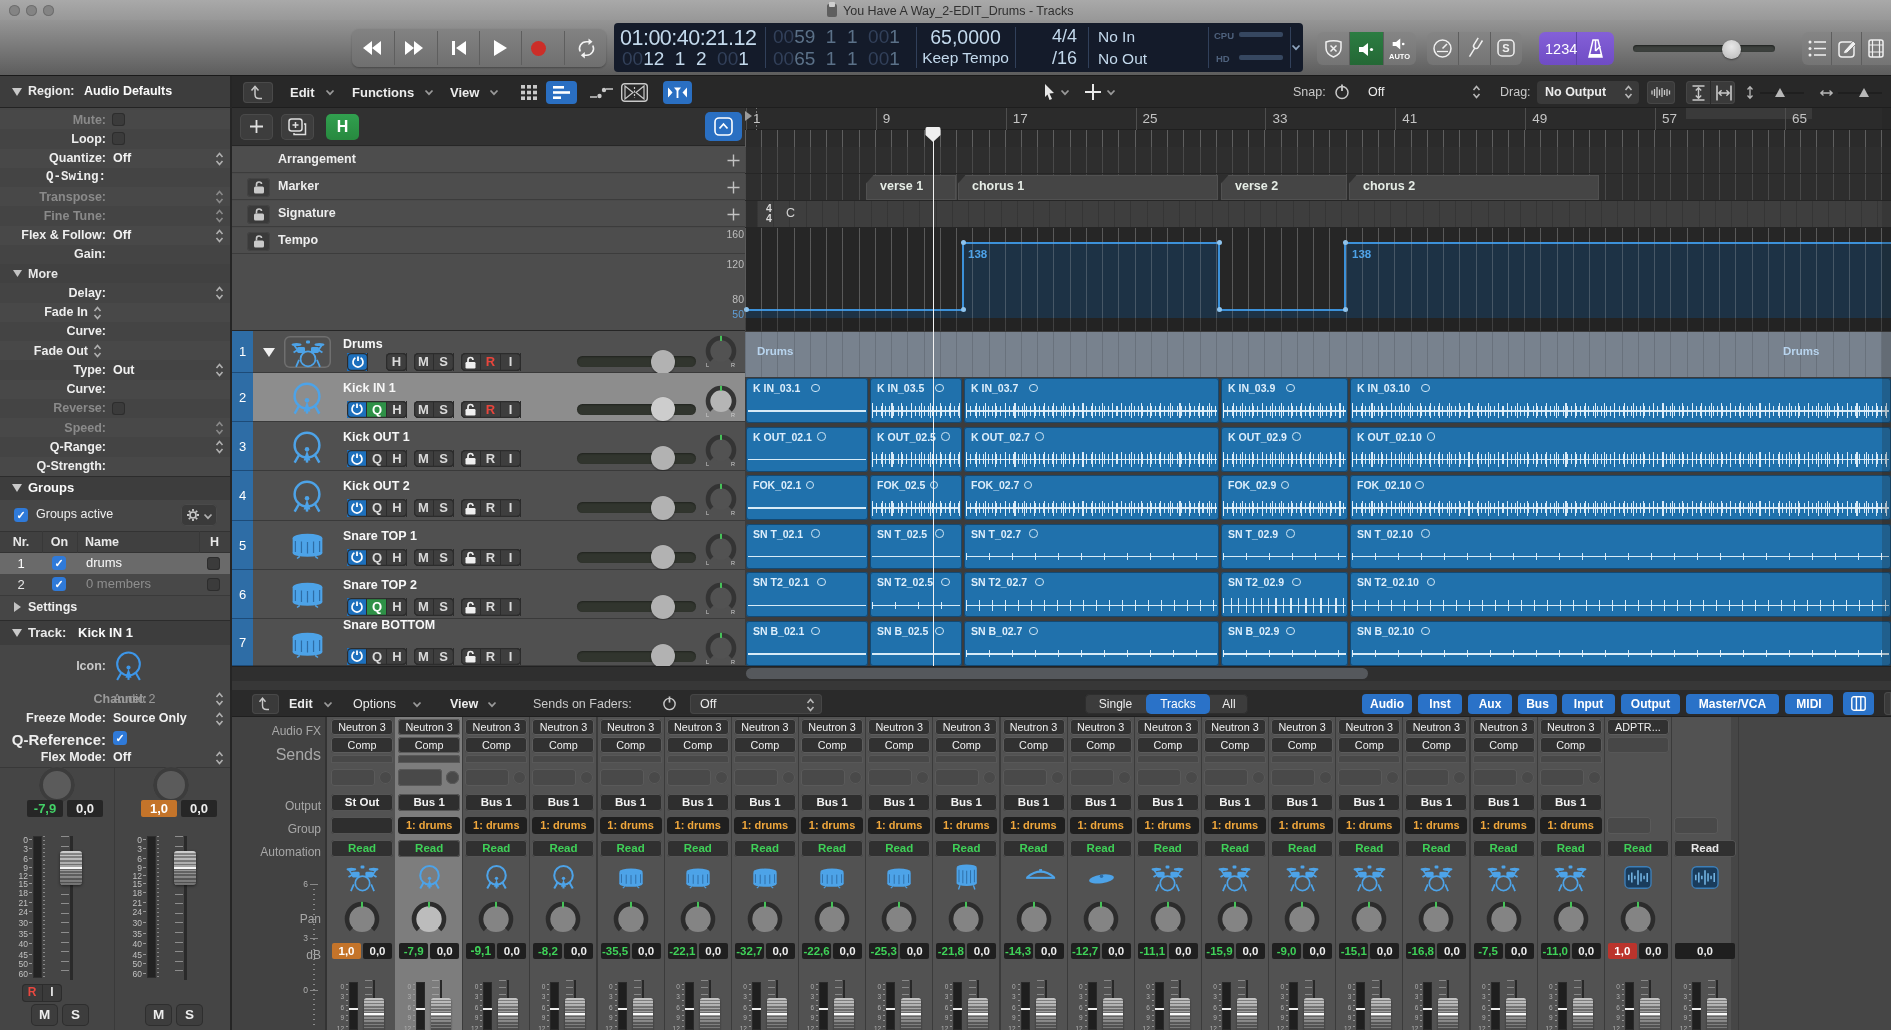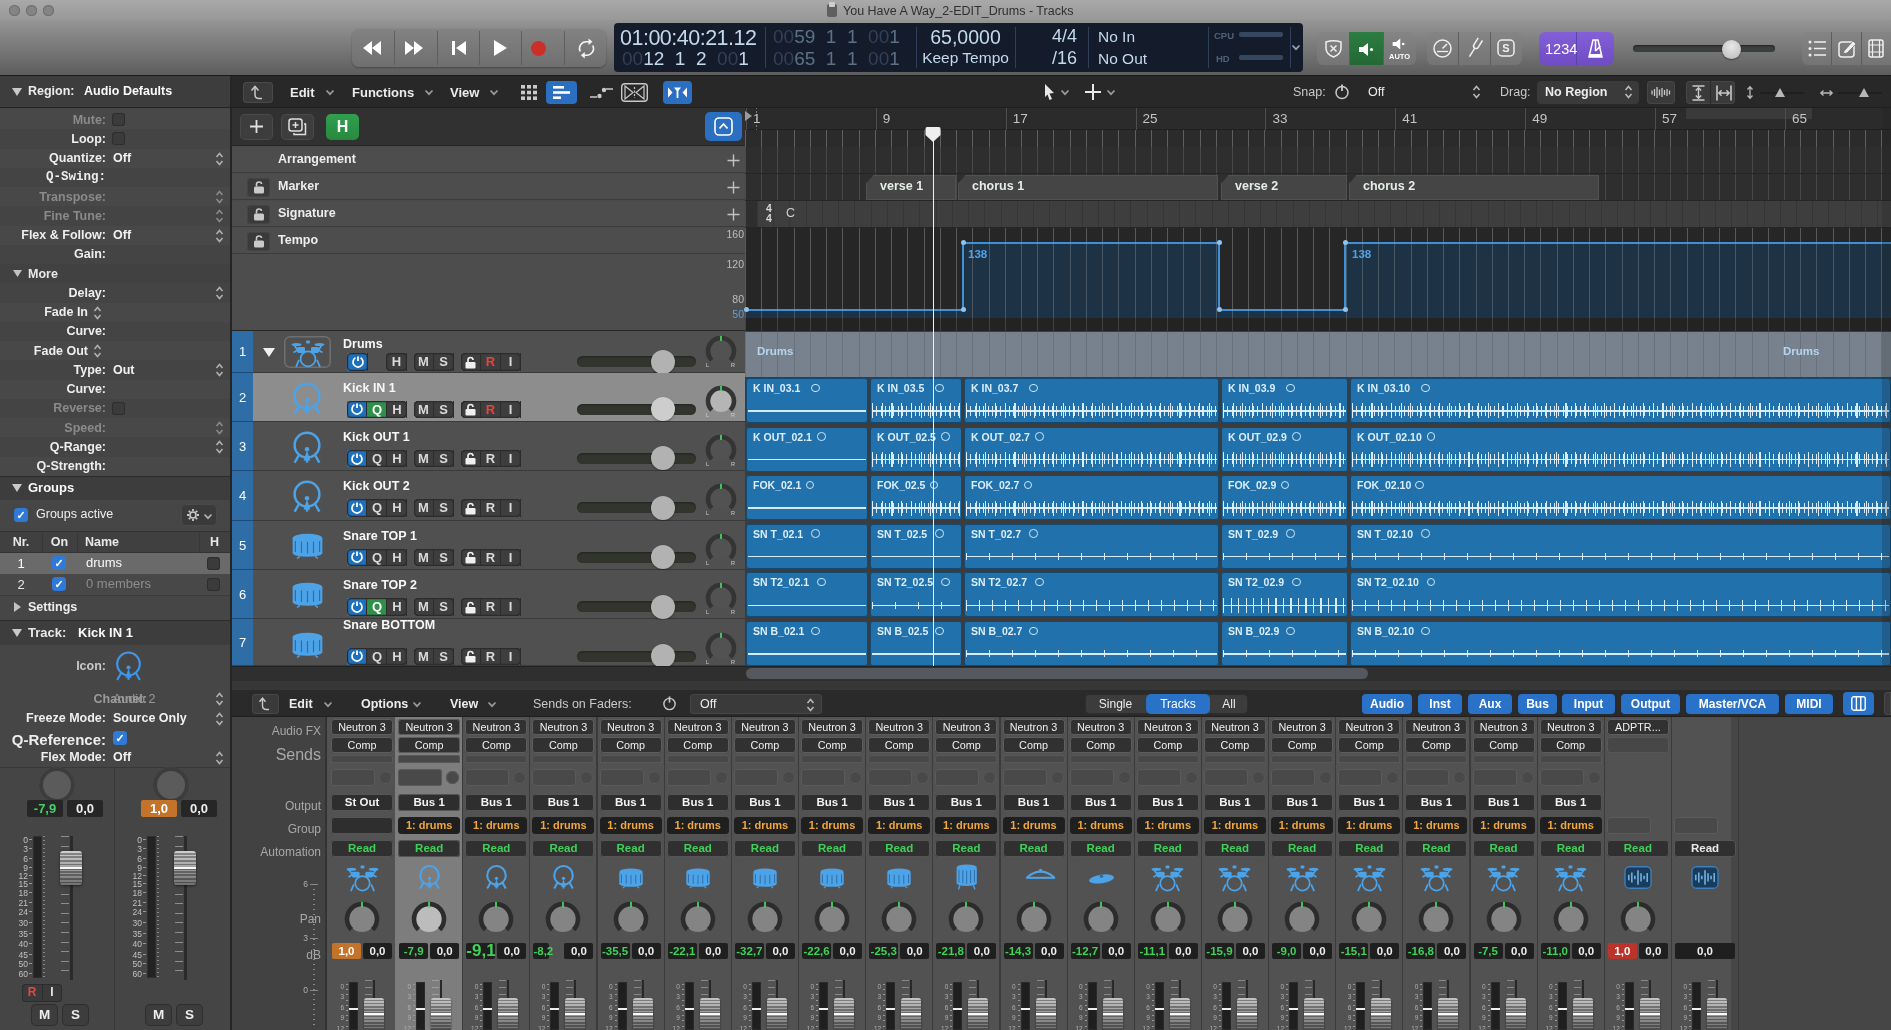--- a/index.html
+++ b/index.html
@@ -215,21 +215,21 @@
 <circle cx="8" cy="8.5" r="6" fill="none" stroke="#c9c9c9" stroke-width="1.5"></circle>
 <path d="M8 0.5 L8 7" stroke="#c9c9c9" stroke-width="1.8"></path>
   </svg>
 <div class="tx" style="left:1368px;top:85px;font-size:12.5px;color:#ececec;font-weight:400;">Off</div>
 <svg class="a" style="left:1472px;top:85px" width="9" height="14" viewBox="0 0 9 14">
     <path d="M1.5 5 L4.5 1.5 L7.5 5" fill="none" stroke="#b8b8b8" stroke-width="1.6"></path>
     <path d="M1.5 9 L4.5 12.5 L7.5 9" fill="none" stroke="#b8b8b8" stroke-width="1.6"></path>
   </svg>
 <div class="tx" style="left:1500px;top:85px;font-size:12.5px;color:#c9c9c9;font-weight:400;">Drag:</div>
 <div class="a" style="left:1537px;top:81px;width:102px;height:23px;background:#3a3a3a;border-radius:4px;"></div>
-<div class="tx" style="left:1545px;top:85px;font-size:12.5px;color:#ececec;font-weight:600;">No Region</div>
+<div class="tx" style="left:1545px;top:85px;font-size:12.5px;color:#ececec;font-weight:600;">No Output</div>
 <svg class="a" style="left:1624px;top:85px" width="9" height="14" viewBox="0 0 9 14">
     <path d="M1.5 5 L4.5 1.5 L7.5 5" fill="none" stroke="#b8b8b8" stroke-width="1.6"></path>
     <path d="M1.5 9 L4.5 12.5 L7.5 9" fill="none" stroke="#b8b8b8" stroke-width="1.6"></path>
   </svg>
 <div class="a" style="left:1647px;top:81px;width:28px;height:23px;background:#3a3a3a;border-radius:4px;box-shadow:inset 0 0 0 1px #464646;"></div>
 <svg class="a" style="left:1651px;top:86px" width="20" height="13" viewBox="0 0 20 13">
 <g stroke="#c9c9c9" stroke-width="1.3">
       <path d="M1 4.5 L1 8.5 M3.5 3 L3.5 10 M6 1 L6 12 M8.5 3.5 L8.5 9.5 M11 2 L11 11 M13.5 4 L13.5 9 M16 3 L16 10 M18.5 4.5 L18.5 8.5"></path>
     </g>
   </svg>
@@ -1165,21 +1165,21 @@
 <div class="a" style="left:232px;top:690px;width:1659px;height:27px;background:#2a2a2a;border-bottom:1px solid #1f1f1f;"></div>
 <div class="a" style="left:252px;top:694px;width:27px;height:20px;background:#3a3a3a;border-radius:4px;box-shadow:inset 0 0 0 1px #484848;"></div>
 <svg class="a" style="left:258px;top:696px" width="14" height="15" viewBox="0 0 14 15">
 <path d="M11 13.5 L8.5 13.5 Q4.5 13.5 4.5 9.5 L4.5 3" fill="none" stroke="#c9c9c9" stroke-width="1.4"></path>
 <path d="M1.5 5.8 L4.5 2.2 L7.5 5.8" fill="none" stroke="#c9c9c9" stroke-width="1.4"></path>
   </svg>
 <div class="tx" style="left:289px;top:697px;font-size:12.5px;color:#ececec;font-weight:600;">Edit</div>
 <svg class="a" style="left:323px;top:701px" width="10" height="7" viewBox="0 0 10 7">
     <path d="M1.5 1.5 L5 5.2 L8.5 1.5" fill="none" stroke="#9a9a9a" stroke-width="1.7"></path>
   </svg>
-<div class="tx" style="left:353px;top:697px;font-size:12.5px;color:#ececec;font-weight:700;margin-left:8px;">Options</div>
+<div class="tx" style="left:353px;top:697px;font-size:12.5px;color:#ececec;font-weight:400;">Options</div>
 <svg class="a" style="left:412px;top:701px" width="10" height="7" viewBox="0 0 10 7">
     <path d="M1.5 1.5 L5 5.2 L8.5 1.5" fill="none" stroke="#9a9a9a" stroke-width="1.7"></path>
   </svg>
 <div class="tx" style="left:450px;top:697px;font-size:12.5px;color:#ececec;font-weight:600;">View</div>
 <svg class="a" style="left:487px;top:701px" width="10" height="7" viewBox="0 0 10 7">
     <path d="M1.5 1.5 L5 5.2 L8.5 1.5" fill="none" stroke="#9a9a9a" stroke-width="1.7"></path>
   </svg>
 <div class="tx" style="left:533px;top:697px;font-size:12.5px;color:#c9c9c9;font-weight:400;">Sends on Faders:</div>
 <svg class="a" style="left:662px;top:696px" width="15" height="15" viewBox="0 0 16 16">
 <circle cx="8" cy="8.5" r="6" fill="none" stroke="#c9c9c9" stroke-width="1.5"></circle>
@@ -1312,21 +1312,21 @@
 <path d="M9 22 L5 29 M23 22 L27 29" stroke="#4da3e8" stroke-width="2.4"></path>
 <path d="M16 18 L13 27 L19 27 Z" fill="#4da3e8"></path>
 <circle cx="16" cy="17" r="2" fill="#4da3e8"></circle>
 <path d="M16 24.5 L16 29" stroke="#4da3e8" stroke-width="2.4"></path>
   </svg>
 <svg class="a" style="left:478.3px;top:901.0px" width="36" height="36" viewBox="0 0 36 36">
 <circle cx="18.0" cy="18.0" r="13.1" fill="#848484"></circle>
 <path d="M 7.39 28.61 A 15.0 15.0 0 1 1 28.61 28.61" stroke="#2c2c2c" stroke-width="4.6" fill="none"></path>
 <rect x="17.1" y="0.8" width="1.8" height="5.76" fill="#4ad15e"></rect>
   </svg>
-<div class="tx" style="left:466.3px;top:943px;width:29px;height:16px;background:#1f1f1f;border-radius:2px;font-size:17px;color:#3fd158;text-align:center;line-height:16px;font-weight:600;">-9,1</div>
+<div class="tx" style="left:466.3px;top:943px;width:29px;height:16px;background:#1f1f1f;border-radius:2px;font-size:12px;color:#3fd158;text-align:center;line-height:16px;font-weight:600;">-9,1</div>
 <div class="tx" style="left:497.3px;top:943px;width:29px;height:16px;background:#1f1f1f;border-radius:2px;font-size:11.5px;color:#ededed;text-align:center;line-height:16px;font-weight:600;">0,0</div>
 <div class="tx" style="left:468.3px;top:982px;width:10px;height:52px;font-size:6.5px;color:#b0b0b0;line-height:10.4px;text-align:right;">0<br>3<br>6<br>9<br>12</div>
 <div class="a" style="left:480.3px;top:984px;width:2px;height:52px;background-image:repeating-linear-gradient(#999 0 1px,transparent 1px 5.2px);"></div>
 <div class="a" style="left:483.3px;top:982px;width:9px;height:48px;background:#1f1f1f;box-shadow:inset 0 0 0 1px #2a2a2a;"></div>
 <div class="a" style="left:507.3px;top:980px;width:2px;height:50px;background:#282828;"></div>
 <div class="a" style="left:499.3px;top:980px;width:7px;height:50px;background-image:repeating-linear-gradient(rgba(190,190,190,.5) 0 1px,transparent 1px 7px);"></div>
 <div class="a" style="left:498.3px;top:998px;width:20px;height:34px;border-radius:2.5px;background:repeating-linear-gradient(#d8d8d8 0 1.6px,#8f8f8f 1.6px 3.2px),linear-gradient(#e8e8e8,#7f7f7f);background-blend-mode:multiply;box-shadow:0 1px 2px rgba(0,0,0,.5);"></div>
 <div class="a" style="left:498.3px;top:1013px;width:20px;height:2.2px;background:#fafafa;"></div>
 <div class="a" style="left:483.3px;top:1008px;width:9px;height:1.8px;background:#f0f0f0;"></div>
 <div class="a" style="left:596.45px;top:717px;width:1.2px;height:313px;background:#3b3b3b;"></div>
@@ -1343,21 +1343,21 @@
 <path d="M9 22 L5 29 M23 22 L27 29" stroke="#4da3e8" stroke-width="2.4"></path>
 <path d="M16 18 L13 27 L19 27 Z" fill="#4da3e8"></path>
 <circle cx="16" cy="17" r="2" fill="#4da3e8"></circle>
 <path d="M16 24.5 L16 29" stroke="#4da3e8" stroke-width="2.4"></path>
   </svg>
 <svg class="a" style="left:545.45px;top:901.0px" width="36" height="36" viewBox="0 0 36 36">
 <circle cx="18.0" cy="18.0" r="13.1" fill="#848484"></circle>
 <path d="M 7.39 28.61 A 15.0 15.0 0 1 1 28.61 28.61" stroke="#2c2c2c" stroke-width="4.6" fill="none"></path>
 <rect x="17.1" y="0.8" width="1.8" height="5.76" fill="#4ad15e"></rect>
   </svg>
-<div class="tx" style="left:533.45px;top:943px;width:16px;height:16px;background:#1f1f1f;border-radius:2px;font-size:11.5px;color:#3fd158;line-height:16px;font-weight:600;">-8,2</div>
+<div class="tx" style="left:533.45px;top:943px;width:29px;height:16px;background:#1f1f1f;border-radius:2px;font-size:11.5px;color:#3fd158;text-align:center;line-height:16px;font-weight:600;">-8,2</div>
 <div class="tx" style="left:564.45px;top:943px;width:29px;height:16px;background:#1f1f1f;border-radius:2px;font-size:11.5px;color:#ededed;text-align:center;line-height:16px;font-weight:600;">0,0</div>
 <div class="tx" style="left:535.45px;top:982px;width:10px;height:52px;font-size:6.5px;color:#b0b0b0;line-height:10.4px;text-align:right;">0<br>3<br>6<br>9<br>12</div>
 <div class="a" style="left:547.45px;top:984px;width:2px;height:52px;background-image:repeating-linear-gradient(#999 0 1px,transparent 1px 5.2px);"></div>
 <div class="a" style="left:550.45px;top:982px;width:9px;height:48px;background:#1f1f1f;box-shadow:inset 0 0 0 1px #2a2a2a;"></div>
 <div class="a" style="left:574.45px;top:980px;width:2px;height:50px;background:#282828;"></div>
 <div class="a" style="left:566.45px;top:980px;width:7px;height:50px;background-image:repeating-linear-gradient(rgba(190,190,190,.5) 0 1px,transparent 1px 7px);"></div>
 <div class="a" style="left:565.45px;top:998px;width:20px;height:34px;border-radius:2.5px;background:repeating-linear-gradient(#d8d8d8 0 1.6px,#8f8f8f 1.6px 3.2px),linear-gradient(#e8e8e8,#7f7f7f);background-blend-mode:multiply;box-shadow:0 1px 2px rgba(0,0,0,.5);"></div>
 <div class="a" style="left:565.45px;top:1013px;width:20px;height:2.2px;background:#fafafa;"></div>
 <div class="a" style="left:550.45px;top:1008px;width:9px;height:1.8px;background:#f0f0f0;"></div>
 <div class="a" style="left:663.6px;top:717px;width:1.2px;height:313px;background:#3b3b3b;"></div>

